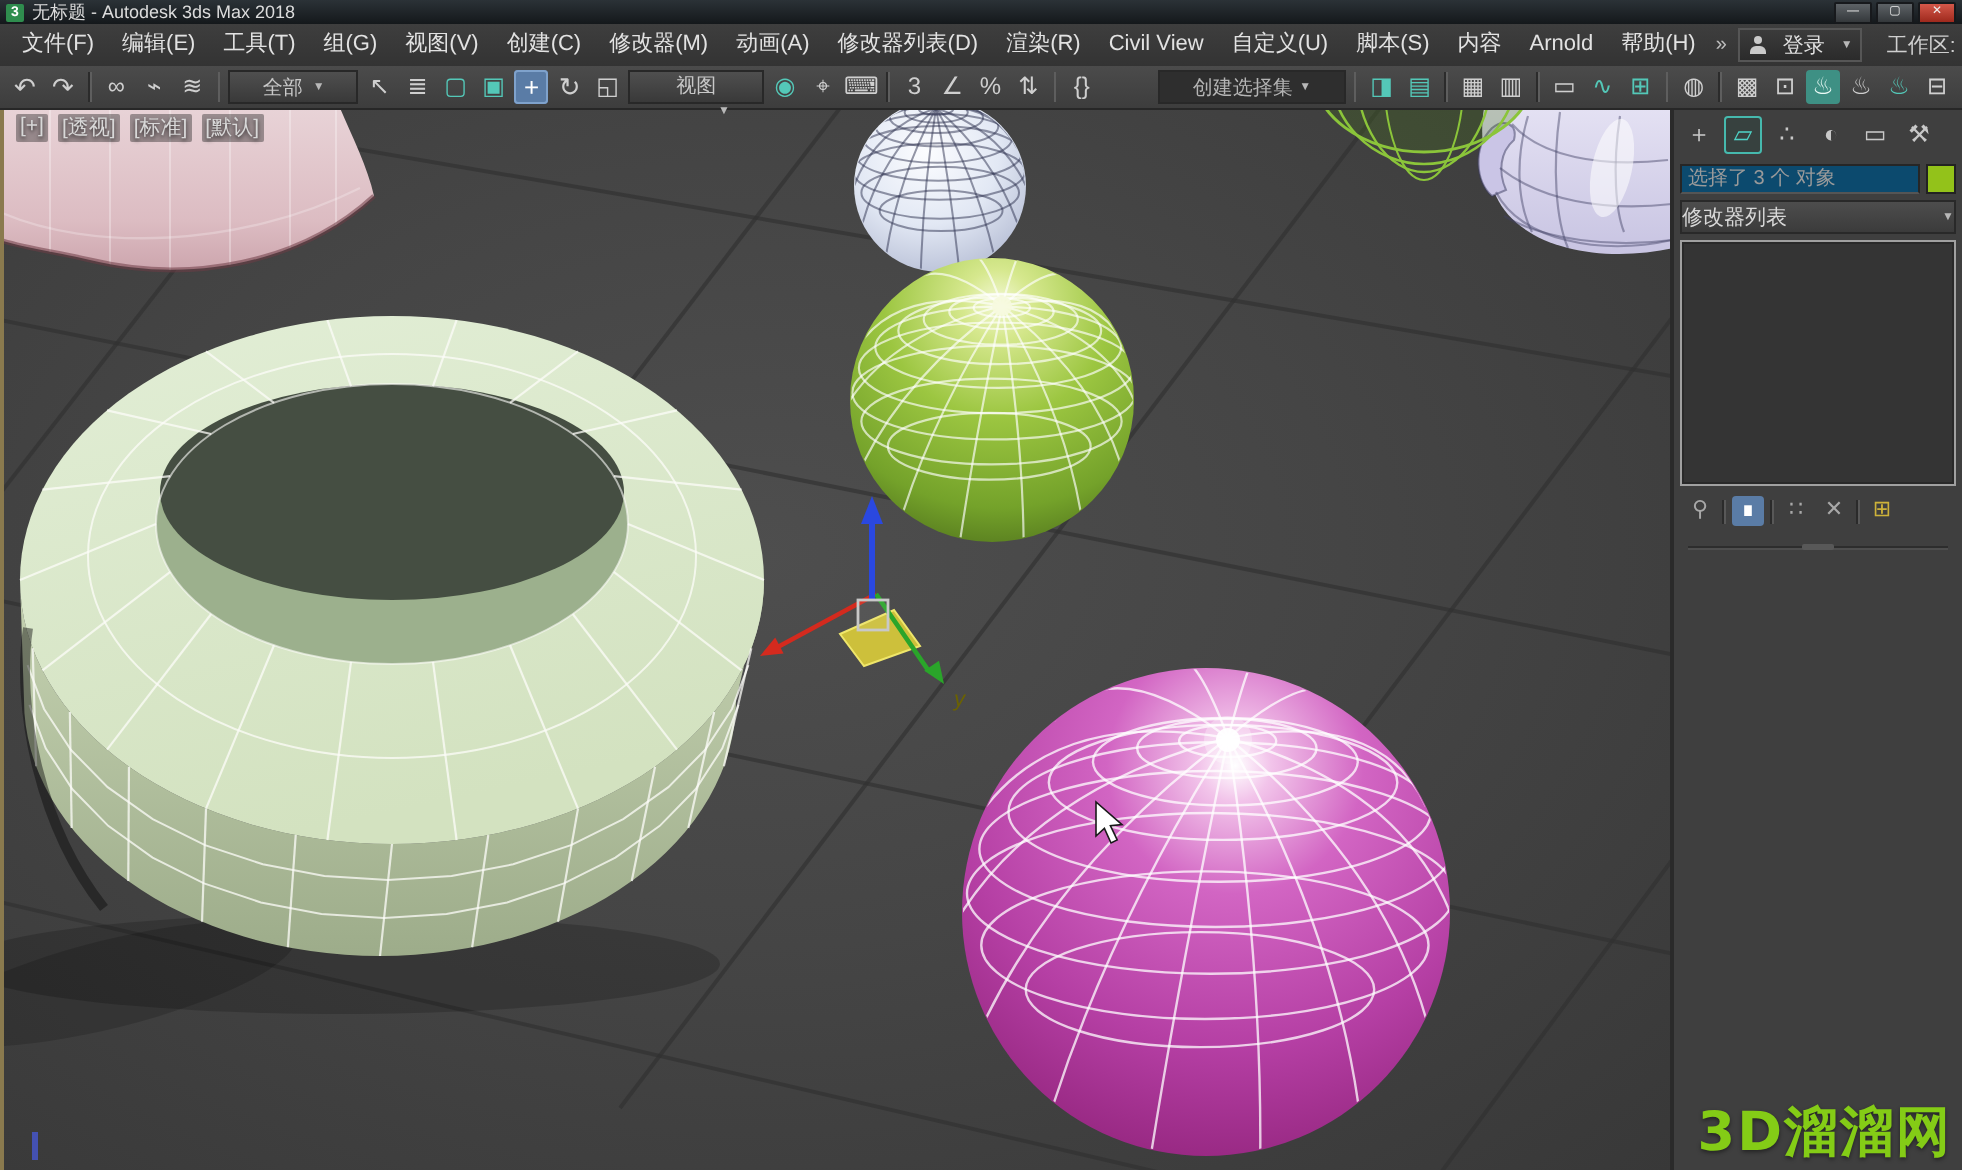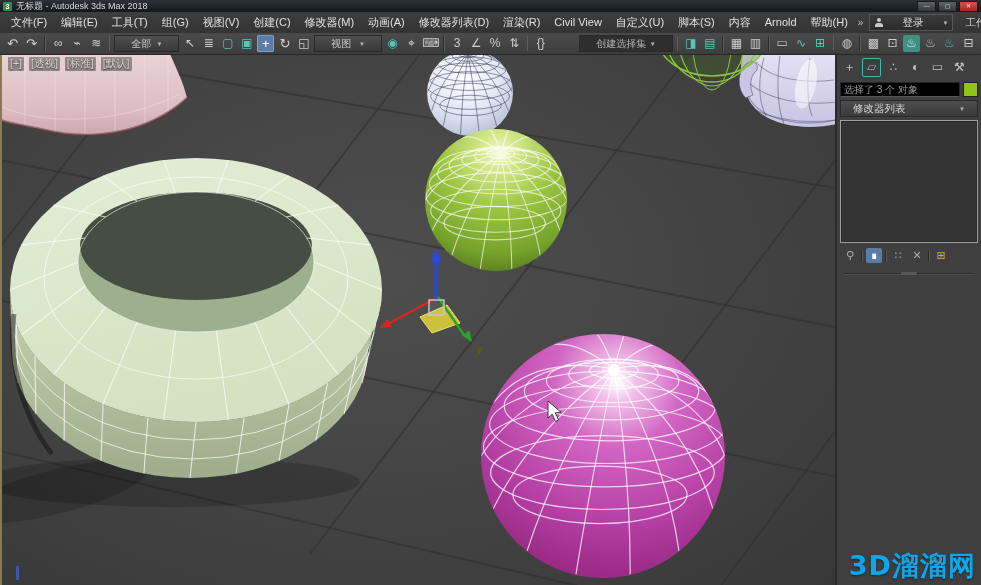--- a/index.html
+++ b/index.html
@@ -17,21 +17,21 @@
   .wb{width:17px;height:9px;font-size:6px;line-height:8px;text-align:center;color:#eee;
     background:linear-gradient(#5d6266,#34383b);border:1px solid #17191c;border-radius:1px;}
   .wb.close{background:linear-gradient(#d4584a,#9e291d);}
 
   
   .menubar{position:absolute;top:12px;left:0;right:0;height:21px;z-index:29;
     background:linear-gradient(#3e3e3e,#333333);display:flex;align-items:center;
     font-size:11px;color:#e2e2e2;padding:0 4px;white-space:nowrap;}
   .menu-item{padding:0 7px;line-height:21px;}
   .menu-overflow{color:#bdbdbd;padding:0 3px;font-size:10px;}
-  .login{display:flex;align-items:center;gap:19px;background:linear-gradient(#3b3b3b,#2b2b2b);
+  .login{display:flex;align-items:center;gap:8px;background:linear-gradient(#3b3b3b,#2b2b2b);
     border:1px solid #565656;height:15px;width:92px;padding:0 4px;font-size:10.5px;margin-left:3px;}
   .person-icon{width:9px;height:9px;position:relative;display:inline-block;}
   .person-icon::before{content:"";position:absolute;left:2.5px;top:0;width:4px;height:4px;
     border-radius:50%;background:#c9c9c9;}
   .person-icon::after{content:"";position:absolute;left:0.5px;bottom:0;width:8px;height:4px;
     border-radius:3px 3px 0 0;background:#c9c9c9;}
   .caret{font-size:6px;color:#b8b8b8;}
   .login .caret{margin-left:auto;}
   .ws-label{font-size:10.5px;color:#cfcfcf;margin-left:12px;}
   .ws-dd{display:flex;align-items:center;gap:4px;width:66px;height:15px;padding:0 4px;
@@ -45,59 +45,59 @@
     font-size:12px;border-radius:2px;display:inline-block;}
   .ti.big{font-size:13px;}
   .ti.active{background:#5a7ca6;color:#fff;box-shadow:inset 0 0 0 1px #7fa2cc;}
   .ti.teal{color:#54c8b8;}
   .ti.tealbg{background:#3e9084;color:#eafaf6;}
   .tsep{width:1px;height:15px;background:#2b2b2b;border-right:1px solid #5e5e5e;margin:0 2px;display:inline-block;}
   .tdd{display:inline-flex;align-items:center;background:linear-gradient(#4f4f4f,#393939);
     border:1px solid #282828;height:15px;font-size:10px;color:#c8c8c8;padding:0 16px;gap:3px;}
   .tdd .caret{margin-left:auto;}
   .tdd.filter{width:46px;}
-  .tdd.coord{width:50px;}
+  .tdd.coord{width:50px;flex-direction:column;}
   .tdd.selset{width:88px;background:#2e2e2e;color:#b4b4b4;margin-left:28px;}
 
   
   .viewport{position:absolute;top:54px;left:0;width:837px;height:531px;overflow:hidden;
     background:radial-gradient(ellipse at 45% 42%, #4e4e4e 0%, #454545 45%, #383838 100%);
     border-left:2px solid #8a7a4e;}
   .viewport svg{position:absolute;left:-2px;top:0;}
   .vp-label{position:absolute;left:6px;top:3px;display:flex;gap:5px;font-size:10.5px;
     color:#d8d8d8;text-shadow:0 1px 2px rgba(0,0,0,.75);z-index:5;}
   .vp-label span{background:rgba(35,35,35,.4);padding:0 2px;border-radius:1px;}
 
   
   .cmd-panel{position:absolute;top:54px;right:0;width:144px;height:531px;background:#3f3f3f;
     border-left:2px solid #2a2a2a;z-index:10;}
   .cp-tabs{display:flex;align-items:center;height:23px;padding:2px 3px 1px 3px;gap:3px;}
   .cp-tab{width:19px;height:19px;line-height:19px;text-align:center;color:#c8c8c8;font-size:12px;}
   .cp-tab.active{color:#4fd1c5;box-shadow:inset 0 0 0 1px #46b9ae;border-radius:2px;background:#37413f;}
   .name-row{display:flex;align-items:center;margin:2px 3px;gap:3px;}
-  .name-field{flex:1;height:13px;background:#000000;border:1px solid #262626;border-bottom:1px solid #555;
+  .name-field{flex:1;height:13px;background:#0c4a6e;border:1px solid #262626;border-bottom:1px solid #555;
     color:#9a9a9a;font-size:10px;line-height:13px;padding:0 3px;overflow:hidden;white-space:nowrap;}
   .color-swatch{width:13px;height:13px;border:1px solid #222;}
-  .mod-list{display:flex;align-items:center;height:15px;margin:3px 3px;padding:0 12px;
+  .mod-list{display:flex;align-items:center;height:15px;margin:3px 3px;padding:0 0;
     background:linear-gradient(#4d4d4d,#3b3b3b);border:1px solid #292929;
     font-size:10.5px;color:#d8d8d8;}
   .mod-list .caret{margin-left:auto;}
   .stack-box{height:121px;margin:2px 3px;background:#343434;border:1px solid #a0a0a0;
     box-shadow:inset 0 0 0 1px #292929;}
   .stack-btns{display:flex;align-items:center;gap:3px;padding:3px 5px 2px 5px;}
   .sb{width:16px;height:15px;line-height:15px;text-align:center;color:#a8a8a8;font-size:11px;border-radius:2px;}
   .sb.active{background:#5a7ca6;color:#fff;}
   .sb.accent{color:#cdb23a;}
   .sb-sep{width:1px;height:12px;background:#2b2b2b;border-right:1px solid #585858;}
   .rollout-divider{margin:8px 7px 0 7px;border-top:1px solid #2d2d2d;border-bottom:1px solid #4e4e4e;position:relative;height:0;}
   .rollout-divider .handle{position:absolute;top:-2px;left:50%;margin-left:-8px;width:16px;height:3px;background:#585858;border-radius:1px;}
 
   
   .watermark{position:absolute;right:5px;bottom:1px;z-index:40;font-size:27px;font-weight:bold;
-    color:#0ea5e9;letter-spacing:1px;text-shadow:0 1px 2px rgba(0,0,0,.45);
+    color:#84cc16;letter-spacing:1px;text-shadow:0 1px 2px rgba(0,0,0,.45);
     font-family:"DejaVu Sans","Liberation Sans",sans-serif;}
 </style>
 </head>
 <body>
 
 <div class="window">
 
   <div class="titlebar">
     <span class="app-icon">3</span>
     <span class="title">无标题 - Autodesk 3ds Max 2018</span>

